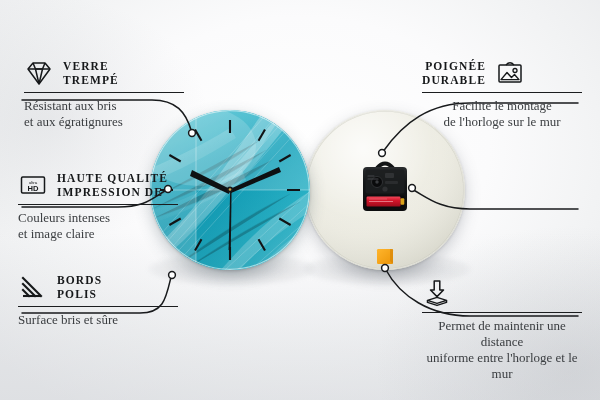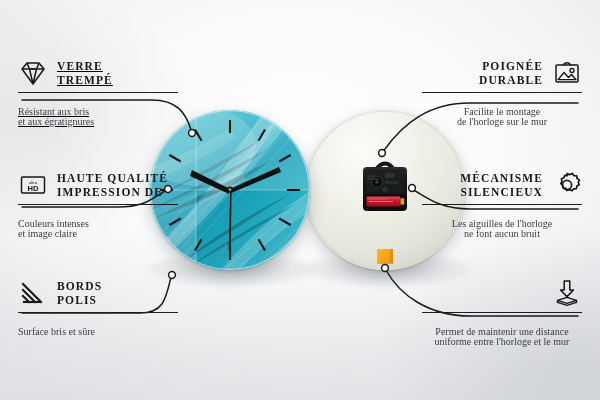--- a/index.html
+++ b/index.html
@@ -24,39 +24,39 @@
     pointer-events:none;
   }
 
   
   #wires{position:absolute;left:0;top:0;width:600px;height:400px;pointer-events:none;}
 
   
   .callout{position:absolute;}
   .callout .head{display:flex;align-items:center;gap:9px;}
   .callout.left .head{justify-content:flex-start;}
-  .callout.right .head{justify-content:flex-end;}
+  .callout.right .head{}
   .title{
     font-family:"Liberation Serif", serif;
     font-weight:bold;
     font-size:11.5px;
     letter-spacing:1.1px;
     line-height:14px;
     color:#16181a;
     text-transform:uppercase;
     white-space:nowrap;
   }
   .callout.right .title{text-align:right;}
   .rule{height:0;border-top:1.6px solid #1b1d1f;margin-top:4px;}
   .desc{
     font-family:"Liberation Serif", serif;
-    font-size:10px;
-    line-height:10px;
+    font-size:13px;
+    line-height:16px;
     color:#3a3d40;
-    margin-top:14px;
+    margin-top:5px;
     white-space:pre-line;
   }
   .callout.right .desc{text-align:center;}
   .ico{width:30px;height:30px;flex:0 0 30px;display:block;}
 
   
   .clock{position:absolute;border-radius:50%;}
   #clock-front{
     left:150px;top:110px;width:160px;height:160px;
     background:
@@ -260,21 +260,21 @@
     <g fill="#ffffff" stroke="#181a1c" stroke-width="1.5">
       <circle cx="192" cy="133" r="3.4"></circle>
       <circle cx="168" cy="189" r="3.4"></circle>
       <circle cx="172" cy="275" r="3.4"></circle>
       <circle cx="382" cy="153" r="3.4"></circle>
       <circle cx="412" cy="188" r="3.4"></circle>
       <circle cx="385" cy="268" r="3.4"></circle>
     </g>
   </svg>
 
-  <div class="callout left" style="left:18px;top:58px;width:160px;text-decoration:underline;">
+  <div class="callout left" style="left:24px;top:58px;width:160px;">
     <div class="head">
       <svg class="ico" viewBox="0 0 30 30">
         <g fill="none" stroke="#16181a" stroke-width="1.5" stroke-linejoin="round">
           <path d="M4 11 L9 5 L21 5 L26 11 L15 26 Z"></path>
           <path d="M4 11 L26 11"></path>
           <path d="M9 5 L11.5 11 L15 26"></path>
           <path d="M21 5 L18.5 11 L15 26"></path>
           <path d="M11.5 11 L18.5 11"></path>
         </g>
       </svg>
@@ -298,21 +298,21 @@
       <div>
         <div class="title">HAUTE QUALITÉ</div>
         <div class="title">IMPRESSION DE</div>
       </div>
     </div>
     <div class="rule"></div>
     <div class="desc">Couleurs intenses
 et image claire</div>
   </div>
 
-  <div class="callout left" style="left:18px;top:278px;width:160px;">
+  <div class="callout left" style="left:18px;top:272px;width:160px;">
     <div class="head">
       <svg class="ico" viewBox="0 0 30 30">
         <g stroke="#16181a" stroke-width="2.1" stroke-linecap="square">
           <path d="M5 6 L23 24"></path>
           <path d="M5 12 L17 24"></path>
           <path d="M5 18 L11 24"></path>
         </g>
         <path d="M5 24 L23 24" stroke="#16181a" stroke-width="2.1"></path>
       </svg>
       <div>
@@ -335,37 +335,20 @@
         <rect x="4" y="7" width="22" height="17" rx="1" fill="none" stroke="#16181a" stroke-width="1.5"></rect>
         <circle cx="20" cy="12.5" r="2" fill="none" stroke="#16181a" stroke-width="1.3"></circle>
         <path d="M6 21.6 L12 14.5 L16.5 19.5 L19.5 16.5 L24 21.6 Z" fill="none" stroke="#16181a" stroke-width="1.4" stroke-linejoin="round"></path>
       </svg>
     </div>
     <div class="rule"></div>
     <div class="desc">Facilite le montage
 de l'horloge sur le mur</div>
   </div>
 
-  <div class="callout right" style="left:422px;top:170px;width:160px;">
-    <div class="head">
-      <div>
-        <div class="title">MÉCANISME</div>
-        <div class="title">SILENCIEUX</div>
-      </div>
-      <svg class="ico" viewBox="0 0 30 30">
-        <g fill="none" stroke="#16181a" stroke-width="1.7" stroke-linejoin="round">
-          <path d="M15 3.6 l2.9 1.0 2.3 -1.2 1.9 2.3 2.6 0.2 0.4 2.6 2.2 1.4 -1.0 2.4 0.9 2.5 -2.3 1.3 -0.5 2.6 -2.6 0.1 -1.8 1.9 -2.4 -1.1 -2.6 0.9 -1.4 -2.2 -2.6 -0.5 -0.2 -2.6 -2.0 -1.6 1.2 -2.3 -0.6 -2.5 2.4 -1.0 1.0 -2.4 2.6 0.2 z"></path>
-          <circle cx="15" cy="15" r="4.6"></circle>
-        </g>
-      </svg>
-    </div>
-    <div class="rule"></div>
-    <div class="desc">Les aiguilles de l'horloge
-ne font aucun bruit</div>
-  </div>
 
   <div class="callout right" style="left:422px;top:278px;width:160px;">
     <div class="head">
       <svg class="ico" viewBox="0 0 30 30">
         <g fill="none" stroke="#16181a" stroke-width="1.5" stroke-linejoin="round">
           <path d="M12.2 3 L17.8 3 L17.8 12 L21.5 12 L15 18.6 L8.5 12 L12.2 12 Z"></path>
           <path d="M15 19.4 L24.5 22.4 L15 25.4 L5.5 22.4 Z"></path>
           <path d="M5.5 22.4 L5.5 24.4 L15 27.4 L24.5 24.4 L24.5 22.4"></path>
         </g>
       </svg>

